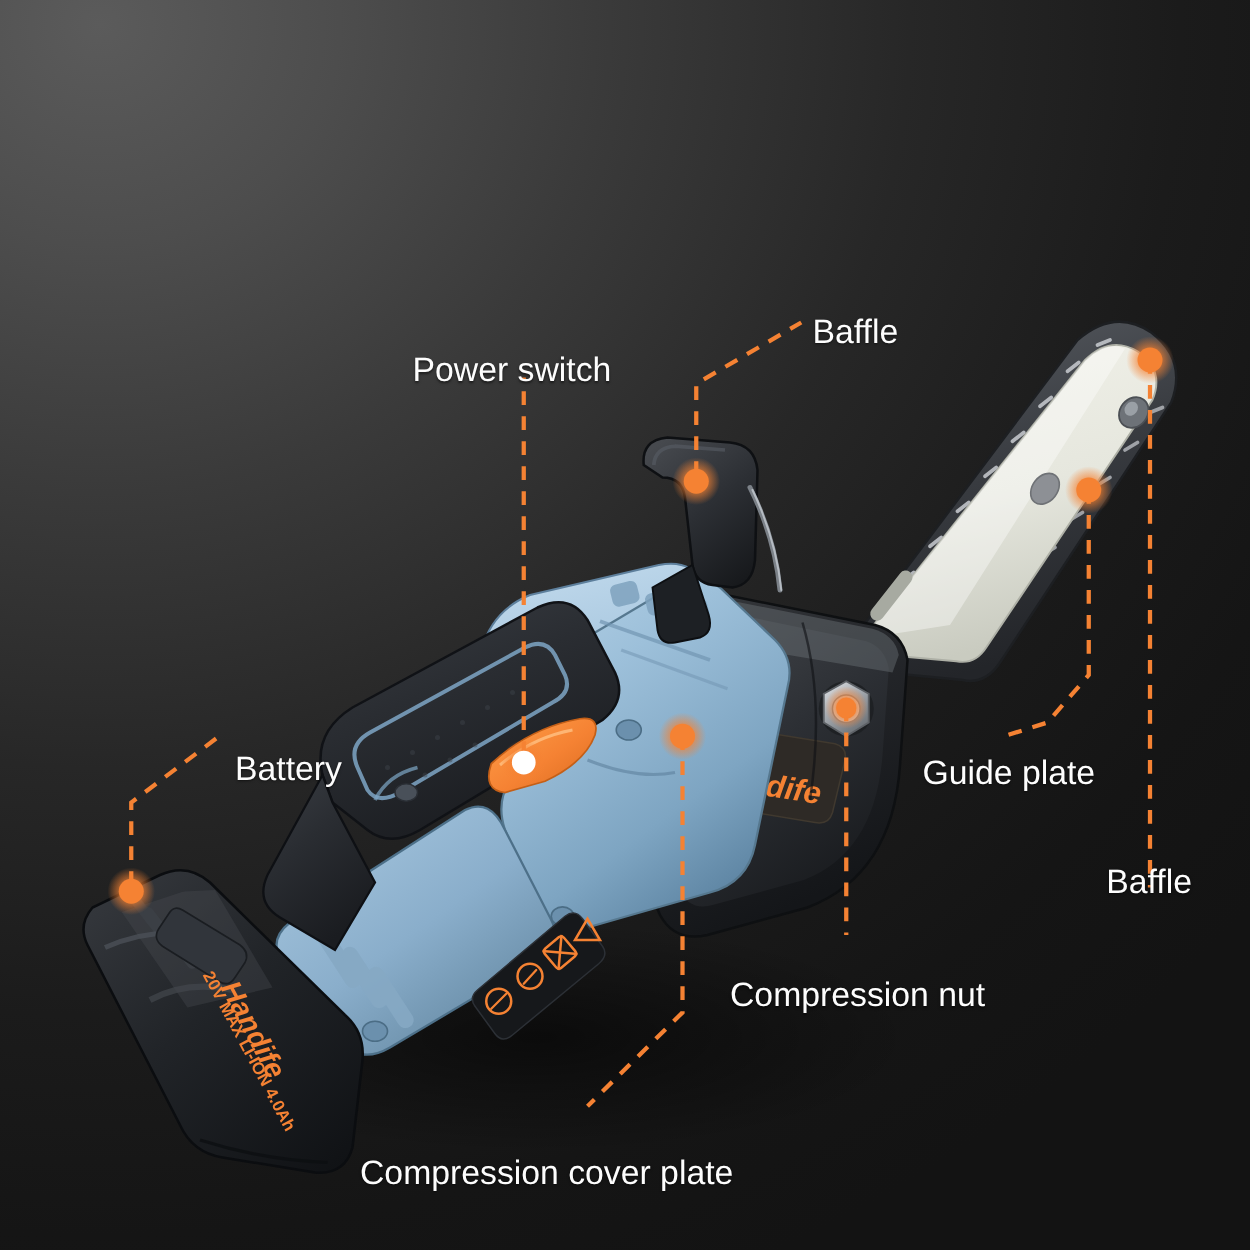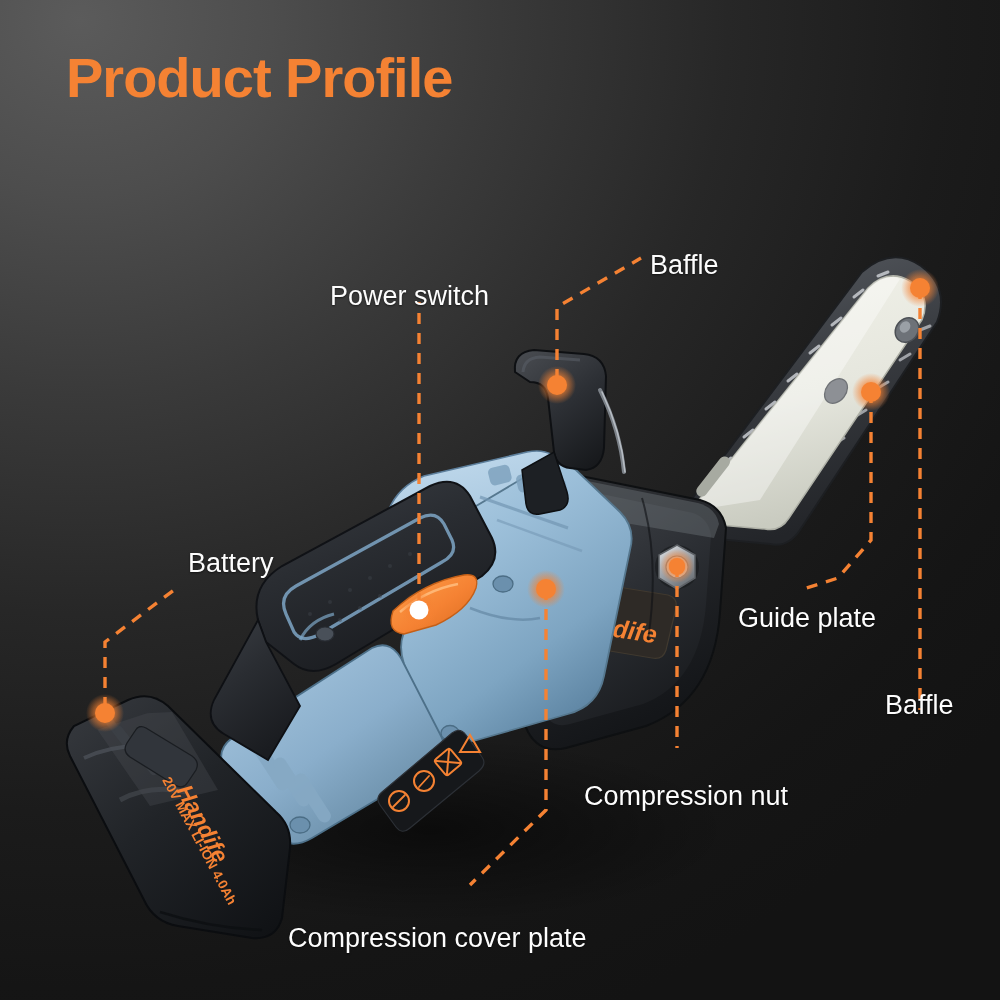--- a/index.html
+++ b/index.html
@@ -353,23 +353,22 @@
     <g>
       <circle cx="677" cy="566" r="17" fill="url(#glow)"></circle>
         <circle cx="677" cy="566" r="8" fill="#f58233"></circle>
     </g>
     <g>
       <circle cx="546" cy="589" r="19" fill="url(#glow)"></circle>
         <circle cx="546" cy="589" r="10" fill="#f58233"></circle>
     </g>
   </svg>
 
-  <div id="title">Product Profile</div>
 
   <div class="label" style="left:650px;top:252px;">Baffle</div>
   <div class="label" style="left:330px;top:283px;">Power switch</div>
-  <div class="label" style="left:188px;top:550px;">Battery</div>
+  <div class="label" style="left:188px;top:602px;">Battery</div>
   <div class="label" style="left:718px;top:605px;margin-left:20px;">Guide plate</div>
   <div class="label" style="left:885px;top:692px;">Baffle</div>
   <div class="label" style="left:288px;top:925px;">Compression cover plate</div>
   <div class="label" style="left:584px;top:783px;">Compression nut</div>
 
 </div>
 
 </body></html>

